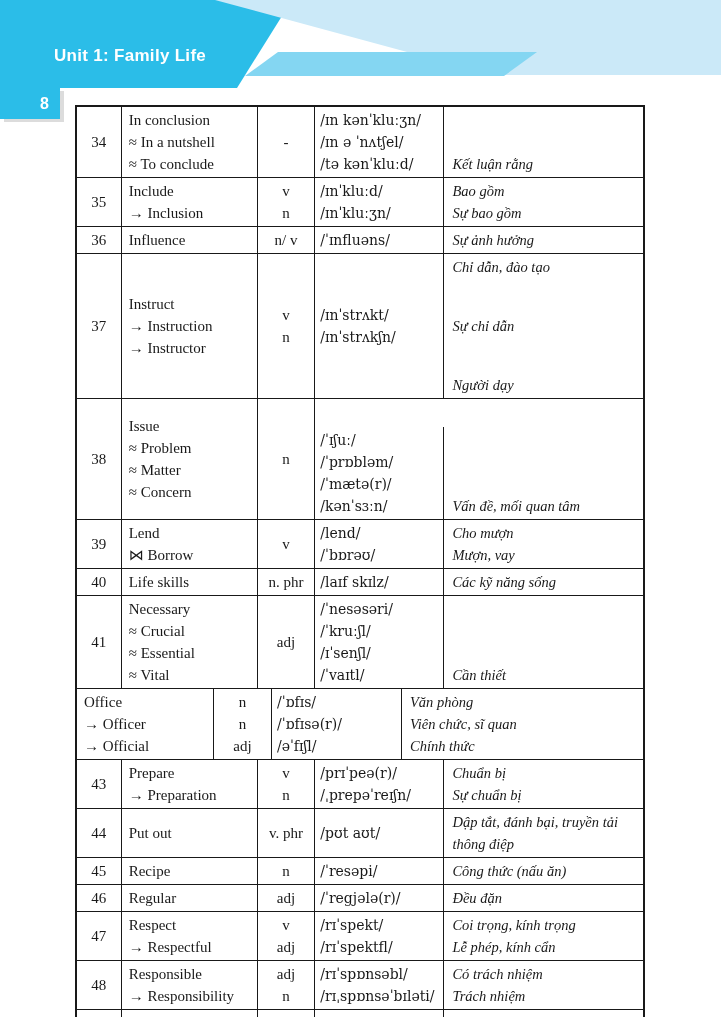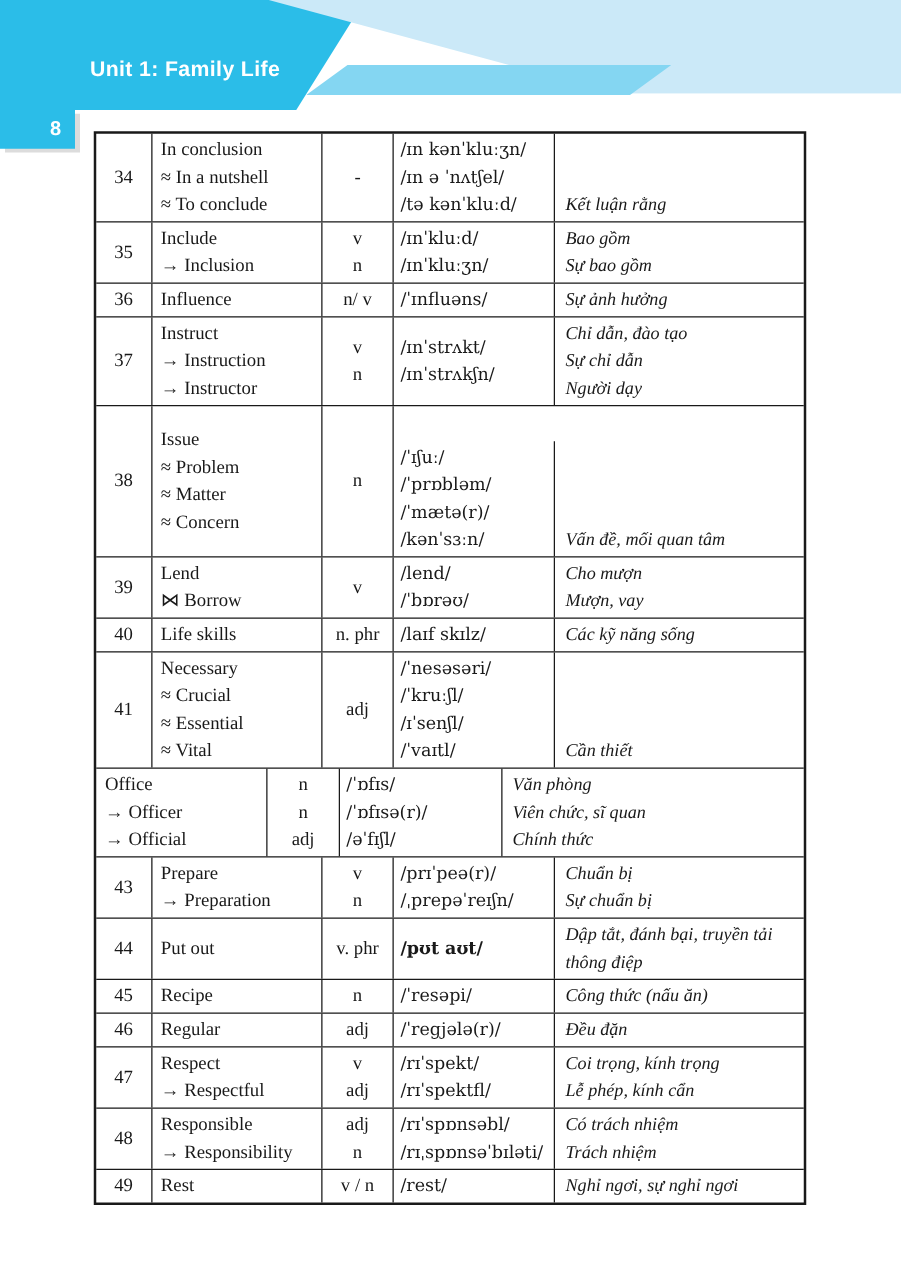--- a/index.html
+++ b/index.html
@@ -21,21 +21,21 @@
     clip-path:polygon(215px 0,721px 0,721px 75px,492px 75px);
     z-index:2;
   }
   .hdr-mid{
     position:absolute;left:245px;top:52px;width:292px;height:24px;
     background:#84d6f2;
     clip-path:polygon(33px 0,292px 0,259px 24px,0 24px);
     z-index:3;
   }
   .unit-title{
-    position:absolute;left:72px;top:46px;z-index:4;
+    position:absolute;left:54px;top:46px;z-index:4;
     font-family:"Liberation Sans","DejaVu Sans",sans-serif;
     font-weight:700;font-size:17px;letter-spacing:.3px;color:#ffffff;
   }
   .page-badge{
     position:absolute;left:0;top:88px;width:60px;height:31px;
     background:#2bbde8;box-shadow:4px 3px 0 #dcdcdc;z-index:4;
     font-family:"Liberation Sans","DejaVu Sans",sans-serif;
     font-weight:700;font-size:16px;color:#ffffff;
     display:flex;align-items:center;justify-content:flex-end;
     padding-right:11px;box-sizing:border-box;
@@ -144,21 +144,21 @@
         <div class="line">→ Instructor</div>
       </div>
       <div class="t-cell c-pos" style="min-height: 70px;">
         <div class="line">v</div>
         <div class="line">n</div>
       </div>
       <div class="t-cell c-ipa" style="min-height: 70px;">
         <div class="line">/ɪnˈstrʌkt/</div>
         <div class="line">/ɪnˈstrʌkʃn/</div>
       </div>
-      <div class="t-cell c-mean" style="min-height: 70px;">
+      <div class="t-cell c-mean" style="min-height: 70px; gap: 37px;">
         <div class="line">Chỉ dẫn, đào tạo</div>
         <div class="line">Sự chỉ dẫn</div>
         <div class="line">Người dạy</div>
       </div>
     </div>
     <div class="t-row">
       <div class="t-cell c-no" style="min-height: 92px;">
         <div class="line">38</div>
       </div>
       <div class="t-cell c-word" style="min-height: 92px;">
@@ -286,21 +286,21 @@
     <div class="t-row">
       <div class="t-cell c-no" style="min-height: 48px;">
         <div class="line">44</div>
       </div>
       <div class="t-cell c-word" style="min-height: 48px;">
         <div class="line">Put out</div>
       </div>
       <div class="t-cell c-pos" style="min-height: 48px;">
         <div class="line">v. phr</div>
       </div>
-      <div class="t-cell c-ipa" style="min-height: 48px; font-weight: bold;">
+      <div class="t-cell c-ipa" style="min-height: 48px;">
         <div class="line">/pʊt aʊt/</div>
       </div>
       <div class="t-cell c-mean" style="min-height: 48px;">
         <div class="line">Dập tắt, đánh bại, truyền tải</div>
         <div class="line">thông điệp</div>
       </div>
     </div>
     <div class="t-row">
       <div class="t-cell c-no" style="min-height: 26px;">
         <div class="line">45</div>

